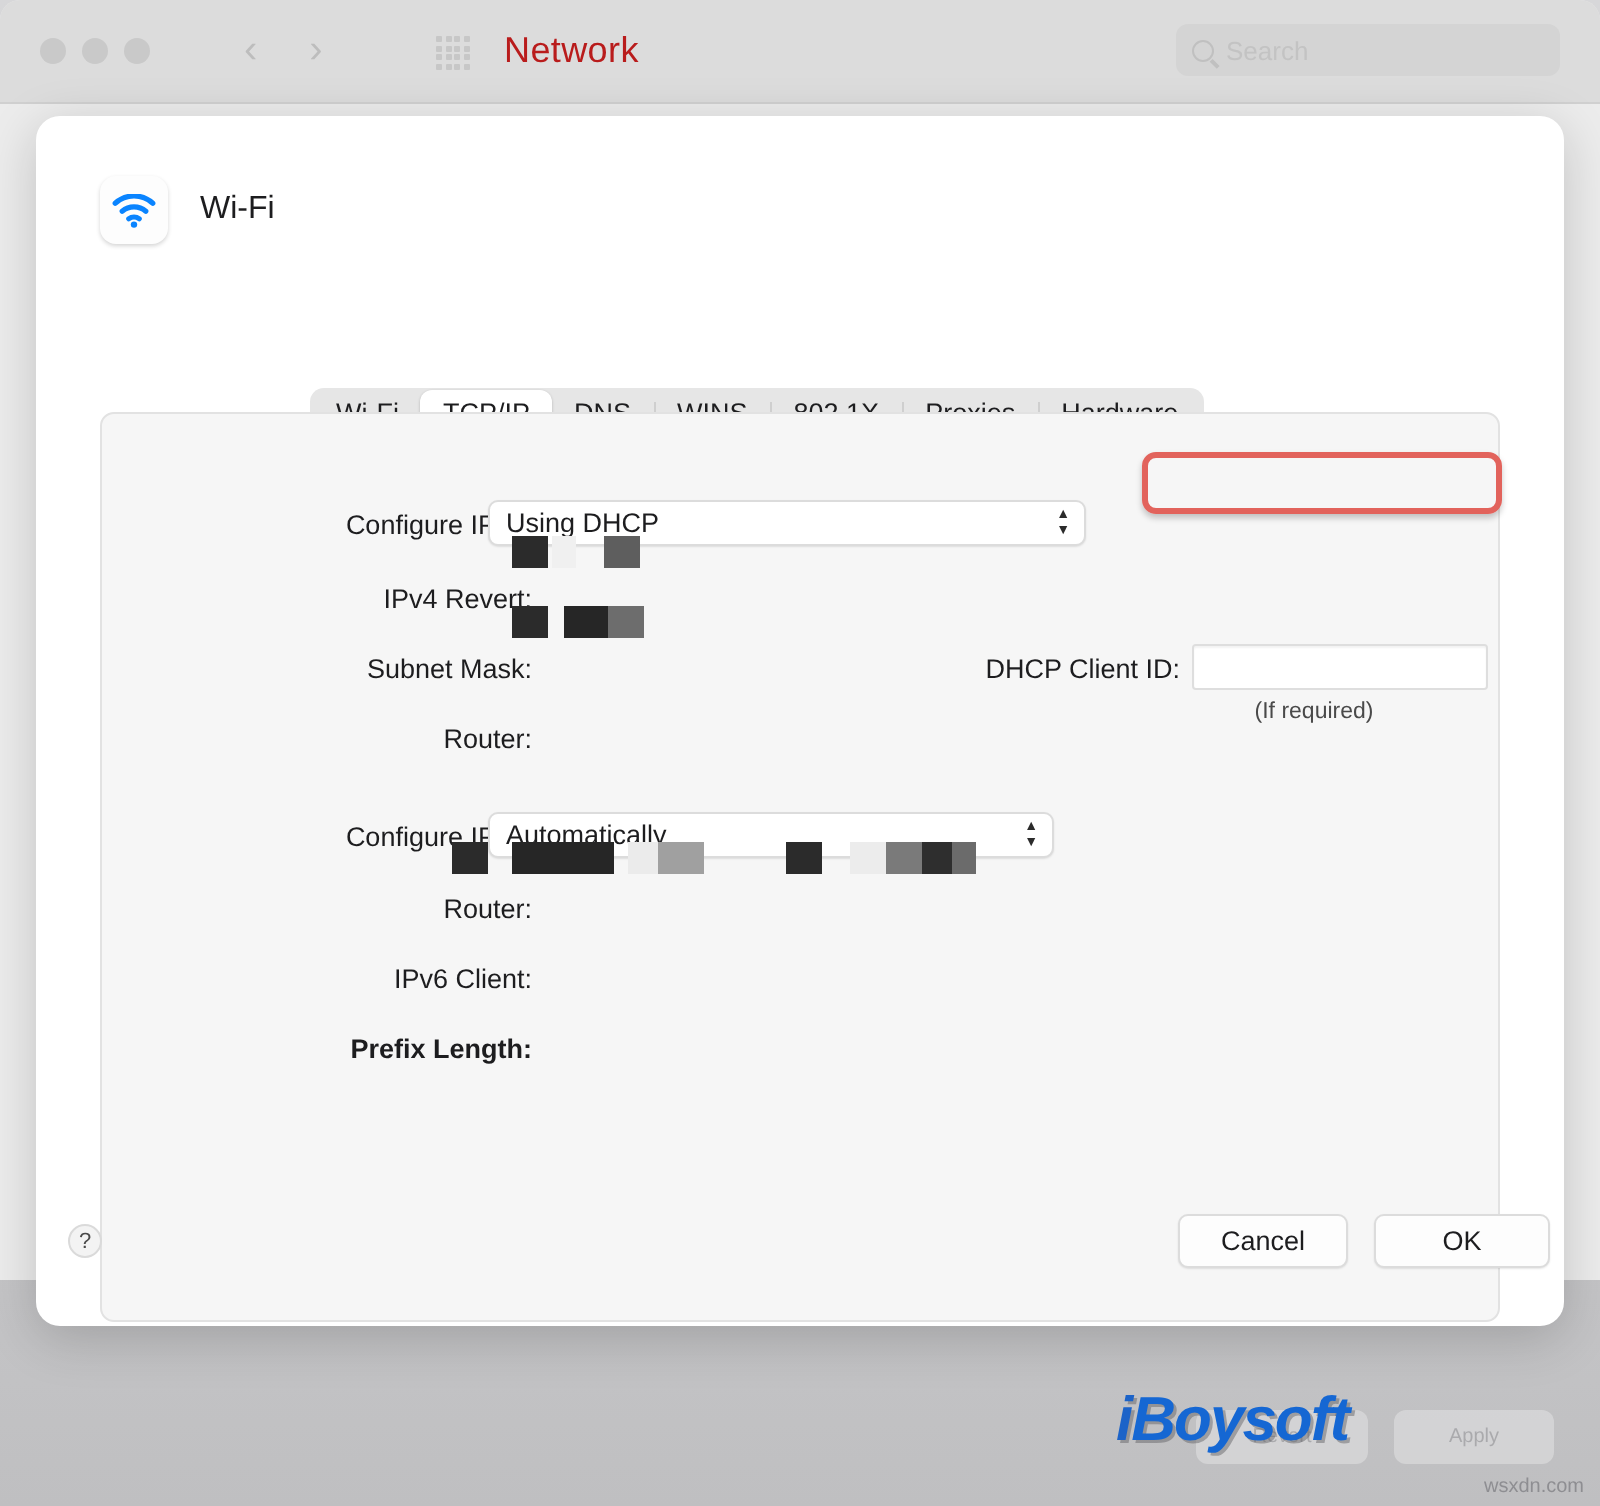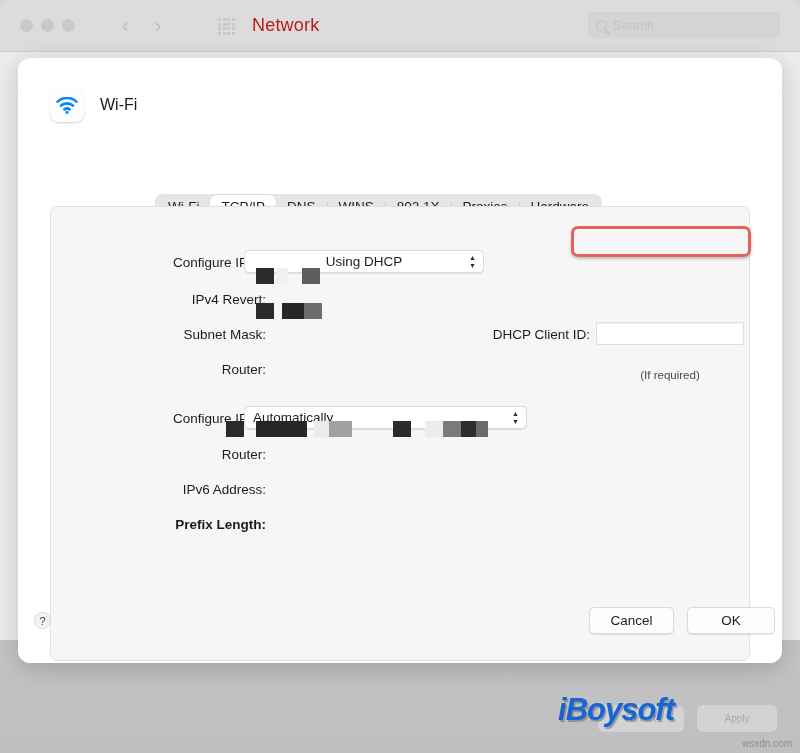--- a/index.html
+++ b/index.html
@@ -255,51 +255,51 @@
     <div class="tab">802.1X</div>
     <span class="tab-sep"></span>
     <div class="tab">Proxies</div>
     <span class="tab-sep"></span>
     <div class="tab">Hardware</div>
   </div>
 
   <div id="panel">
 
     <div class="field-label lbl-col" style="top:48px;">Configure IPv4:</div>
-    <div class="select-box" style="left:193px; top:43px; width:240px;justify-content:center;">
+    <div class="select-box" style="left:193px; top:43px; width:299px;">
       <span class="select-value">Using DHCP</span>
       <span class="select-chevrons">
         <span>▲</span>
           <span>▼</span>
       </span>
     </div>
 
     <div class="field-label lbl-col" style="top:85px;">IPv4 Revert:</div>
     <div class="field-label" style="left:193px; top:85px; text-align:left;"></div>
 
     <div class="field-label lbl-col" style="top:120px;">Subnet Mask:</div>
 
     <div class="field-label lbl-col" style="top:155px;">Router:</div>
 
     <div class="field-label" style="left:379px; top:120px; width:160px; text-align:right;">DHCP Client ID:</div>
     <div class="text-input" style="left:545px; top:115px; width:148px; height:23px;"></div>
-    <div class="hint" style="left:545px; top:143px; width:148px;margin-top:19px;">(If required)</div>
+    <div class="hint" style="left:532px; top:143px; width:148px;">(If required)</div>
 
     <div class="field-label lbl-col" style="top:204px;">Configure IPv6:</div>
     <div class="select-box" style="left:193px; top:199px; width:283px;">
       <span class="select-value">Automatically</span>
       <span class="select-chevrons">
         <span>▲</span>
           <span>▼</span>
       </span>
     </div>
 
     <div class="field-label lbl-col" style="top:240px;">Router:</div>
 
-    <div class="field-label lbl-col" style="top:275px;">IPv6 Address:</div>
+    <div class="field-label lbl-col" style="top:275px;">IPv6 Client:</div>
 
     <div class="field-label lbl-col" style="top:310px;font-weight:bold;">Prefix Length:</div>
   </div>
 
 
   <div id="help-button" style="left:16px; top:554px;">?</div>
   <div class="push-button" style="left:571px; top:549px; width:85px; height:27px;">Cancel</div>
   <div class="push-button" style="left:669px; top:549px; width:88px; height:27px;">OK</div>
 </div>
 

